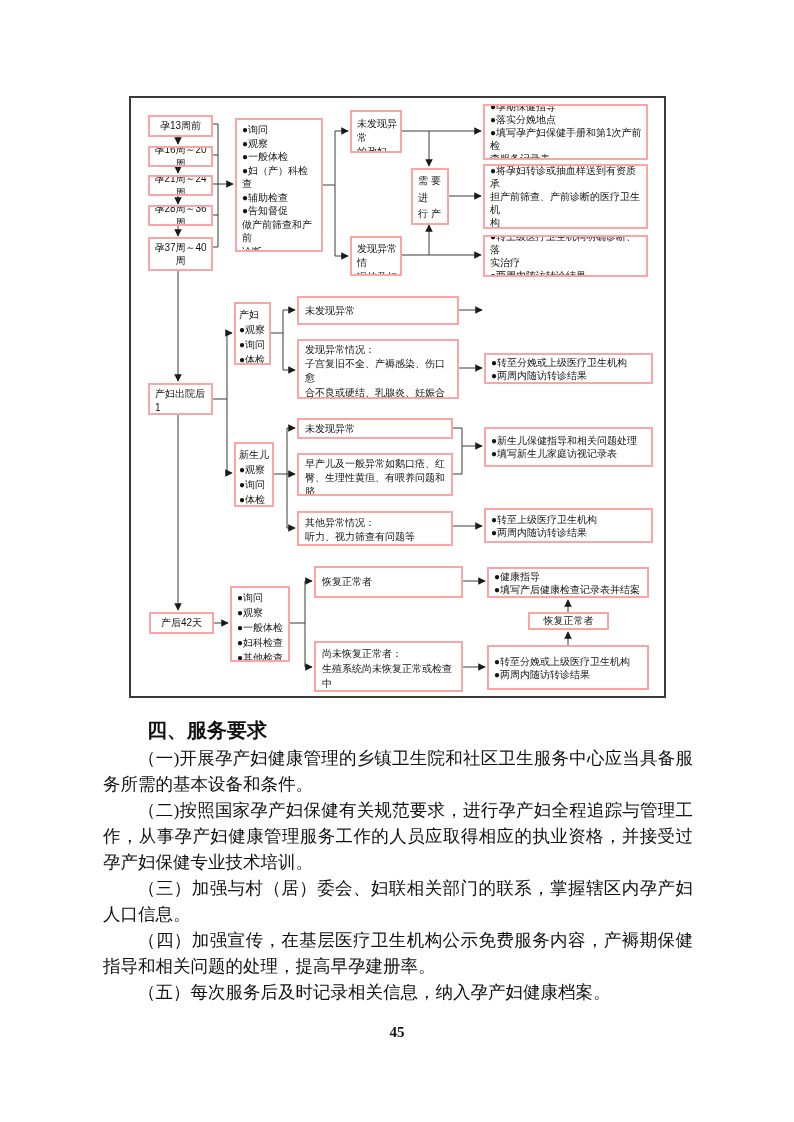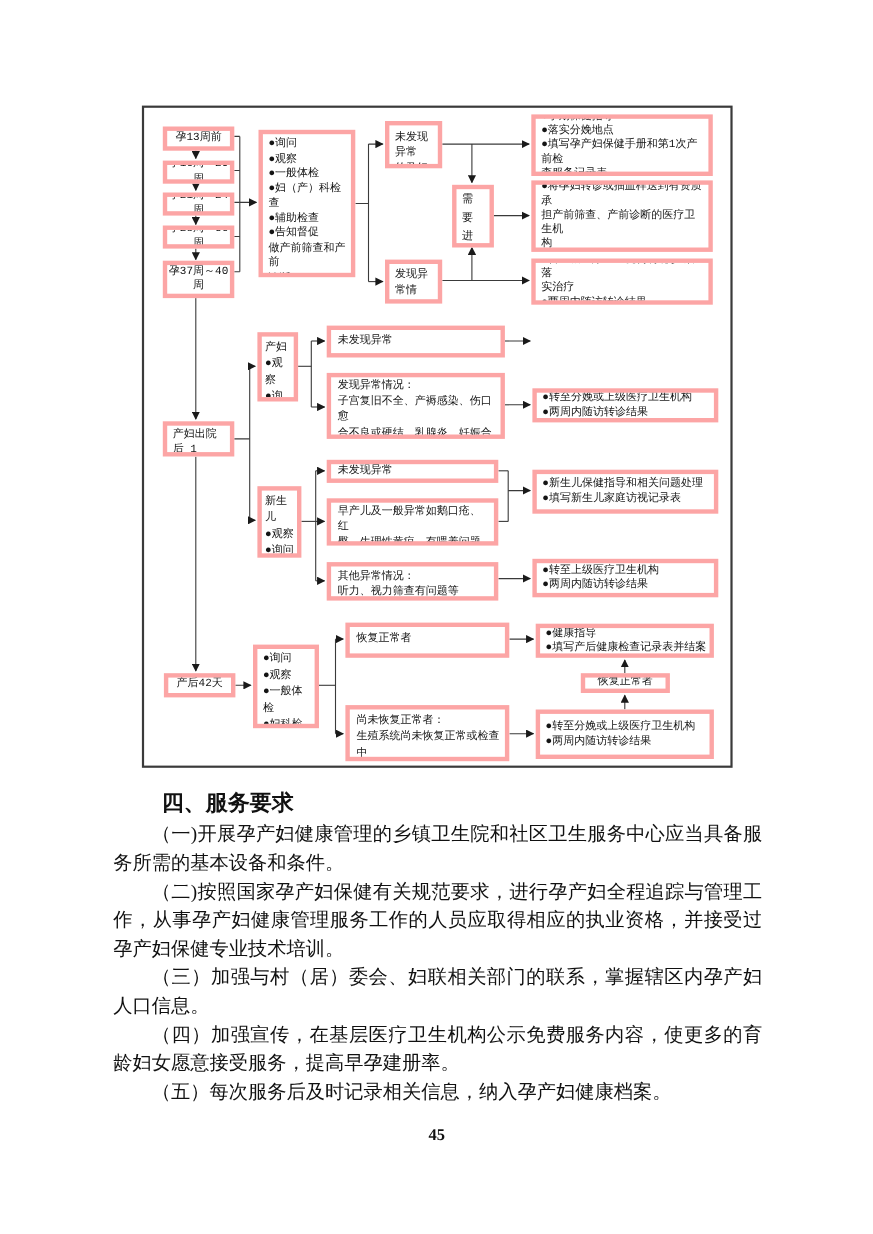--- a/index.html
+++ b/index.html
@@ -8,22 +8,22 @@
     font-family:"Liberation Serif",serif;color:#141414;overflow:hidden;
     margin:0 auto;
   }
   
   #fc-frame{
     position:absolute;left:129px;top:96px;width:537px;height:602px;
     border:2px solid #3a3a3a;box-sizing:border-box;background:#fff;
   }
   #fc-lines{position:absolute;left:0;top:0;width:533px;height:598px;}
   .fc-box{
-    position:absolute;box-sizing:border-box;border:4px solid #fca5a5;background:#fff;
-    font-family:Liberation Mono, monospace;font-size:10px;line-height:13.5px;
+    position:absolute;box-sizing:border-box;border:2px solid #fca5a5;background:#fff;
+    font-family:Liberation Sans, sans-serif;font-size:10px;line-height:13.5px;
     color:#141414;white-space:pre-line;padding:2px 3px 0 5px;overflow:hidden;
   }
   .ctr{display:flex;align-items:center;justify-content:center;text-align:center;padding:0;}
   .vctr{display:flex;align-items:center;padding:0 2px 0 6px;}
   .rbox{display:flex;align-items:center;padding:0 3px 0 5px;line-height:13px;}
   .sp{letter-spacing:3px;line-height:16.5px;padding:3px 0 0 5px;}
   .lh14{line-height:14.2px;}
   .lh15{line-height:15px;padding-top:3px;}
   
   #body-text{
@@ -198,18 +198,18 @@
     <div class="fc-box ctr" style="left:397px;top:514px;width:81px;height:18px;">恢复正常者</div>
     <div class="fc-box rbox" style="left:356px;top:547px;width:162px;height:45px;">●转至分娩或上级医疗卫生机构
 ●两周内随访转诊结果</div>
   </div>
 
   <div id="body-text">
     <div class="heading">四、服务要求</div>
     <p>（一)开展孕产妇健康管理的乡镇卫生院和社区卫生服务中心应当具备服务所需的基本设备和条件。</p>
     <p>（二)按照国家孕产妇保健有关规范要求，进行孕产妇全程追踪与管理工作，从事孕产妇健康管理服务工作的人员应取得相应的执业资格，并接受过孕产妇保健专业技术培训。</p>
     <p>（三）加强与村（居）委会、妇联相关部门的联系，掌握辖区内孕产妇人口信息。</p>
-    <p>（四）加强宣传，在基层医疗卫生机构公示免费服务内容，使更多的育龄妇女愿意接受服务，提高早孕建册率。</p>
+    <p>（四）加强宣传，在基层医疗卫生机构公示免费服务内容，产褥期保健指导和相关问题的处理，提高早孕建册率。</p>
     <p>（五）每次服务后及时记录相关信息，纳入孕产妇健康档案。</p>
   </div>
 
   <div id="page-num">45</div>
 </div>
 
 </body></html>

